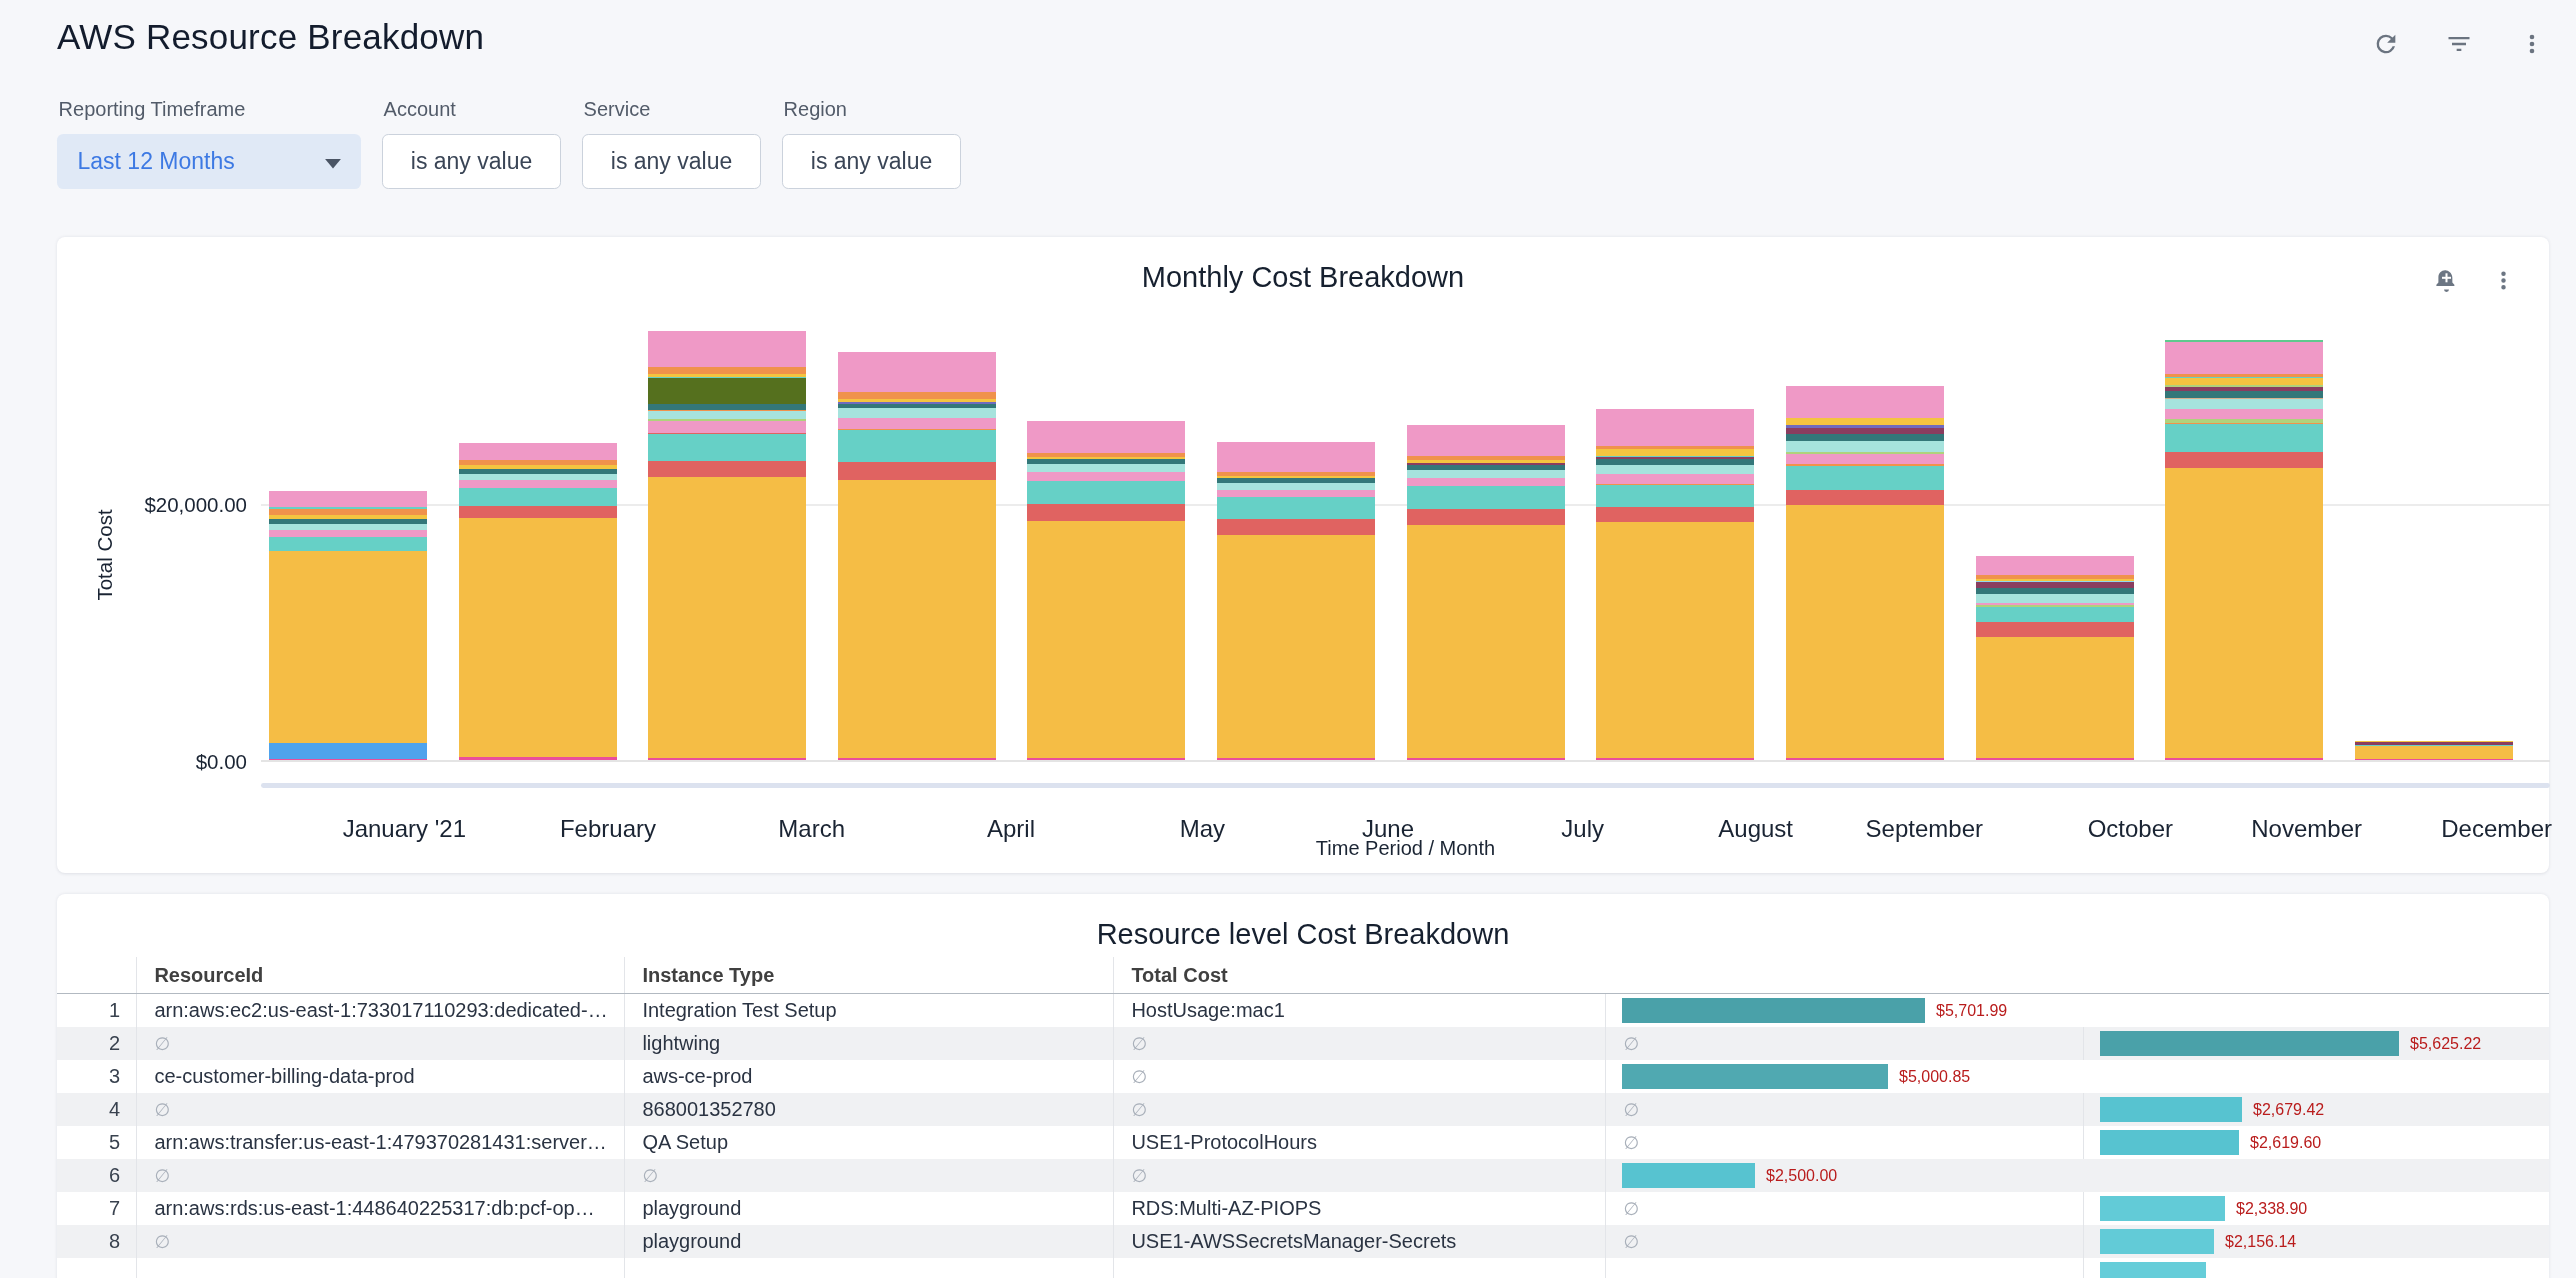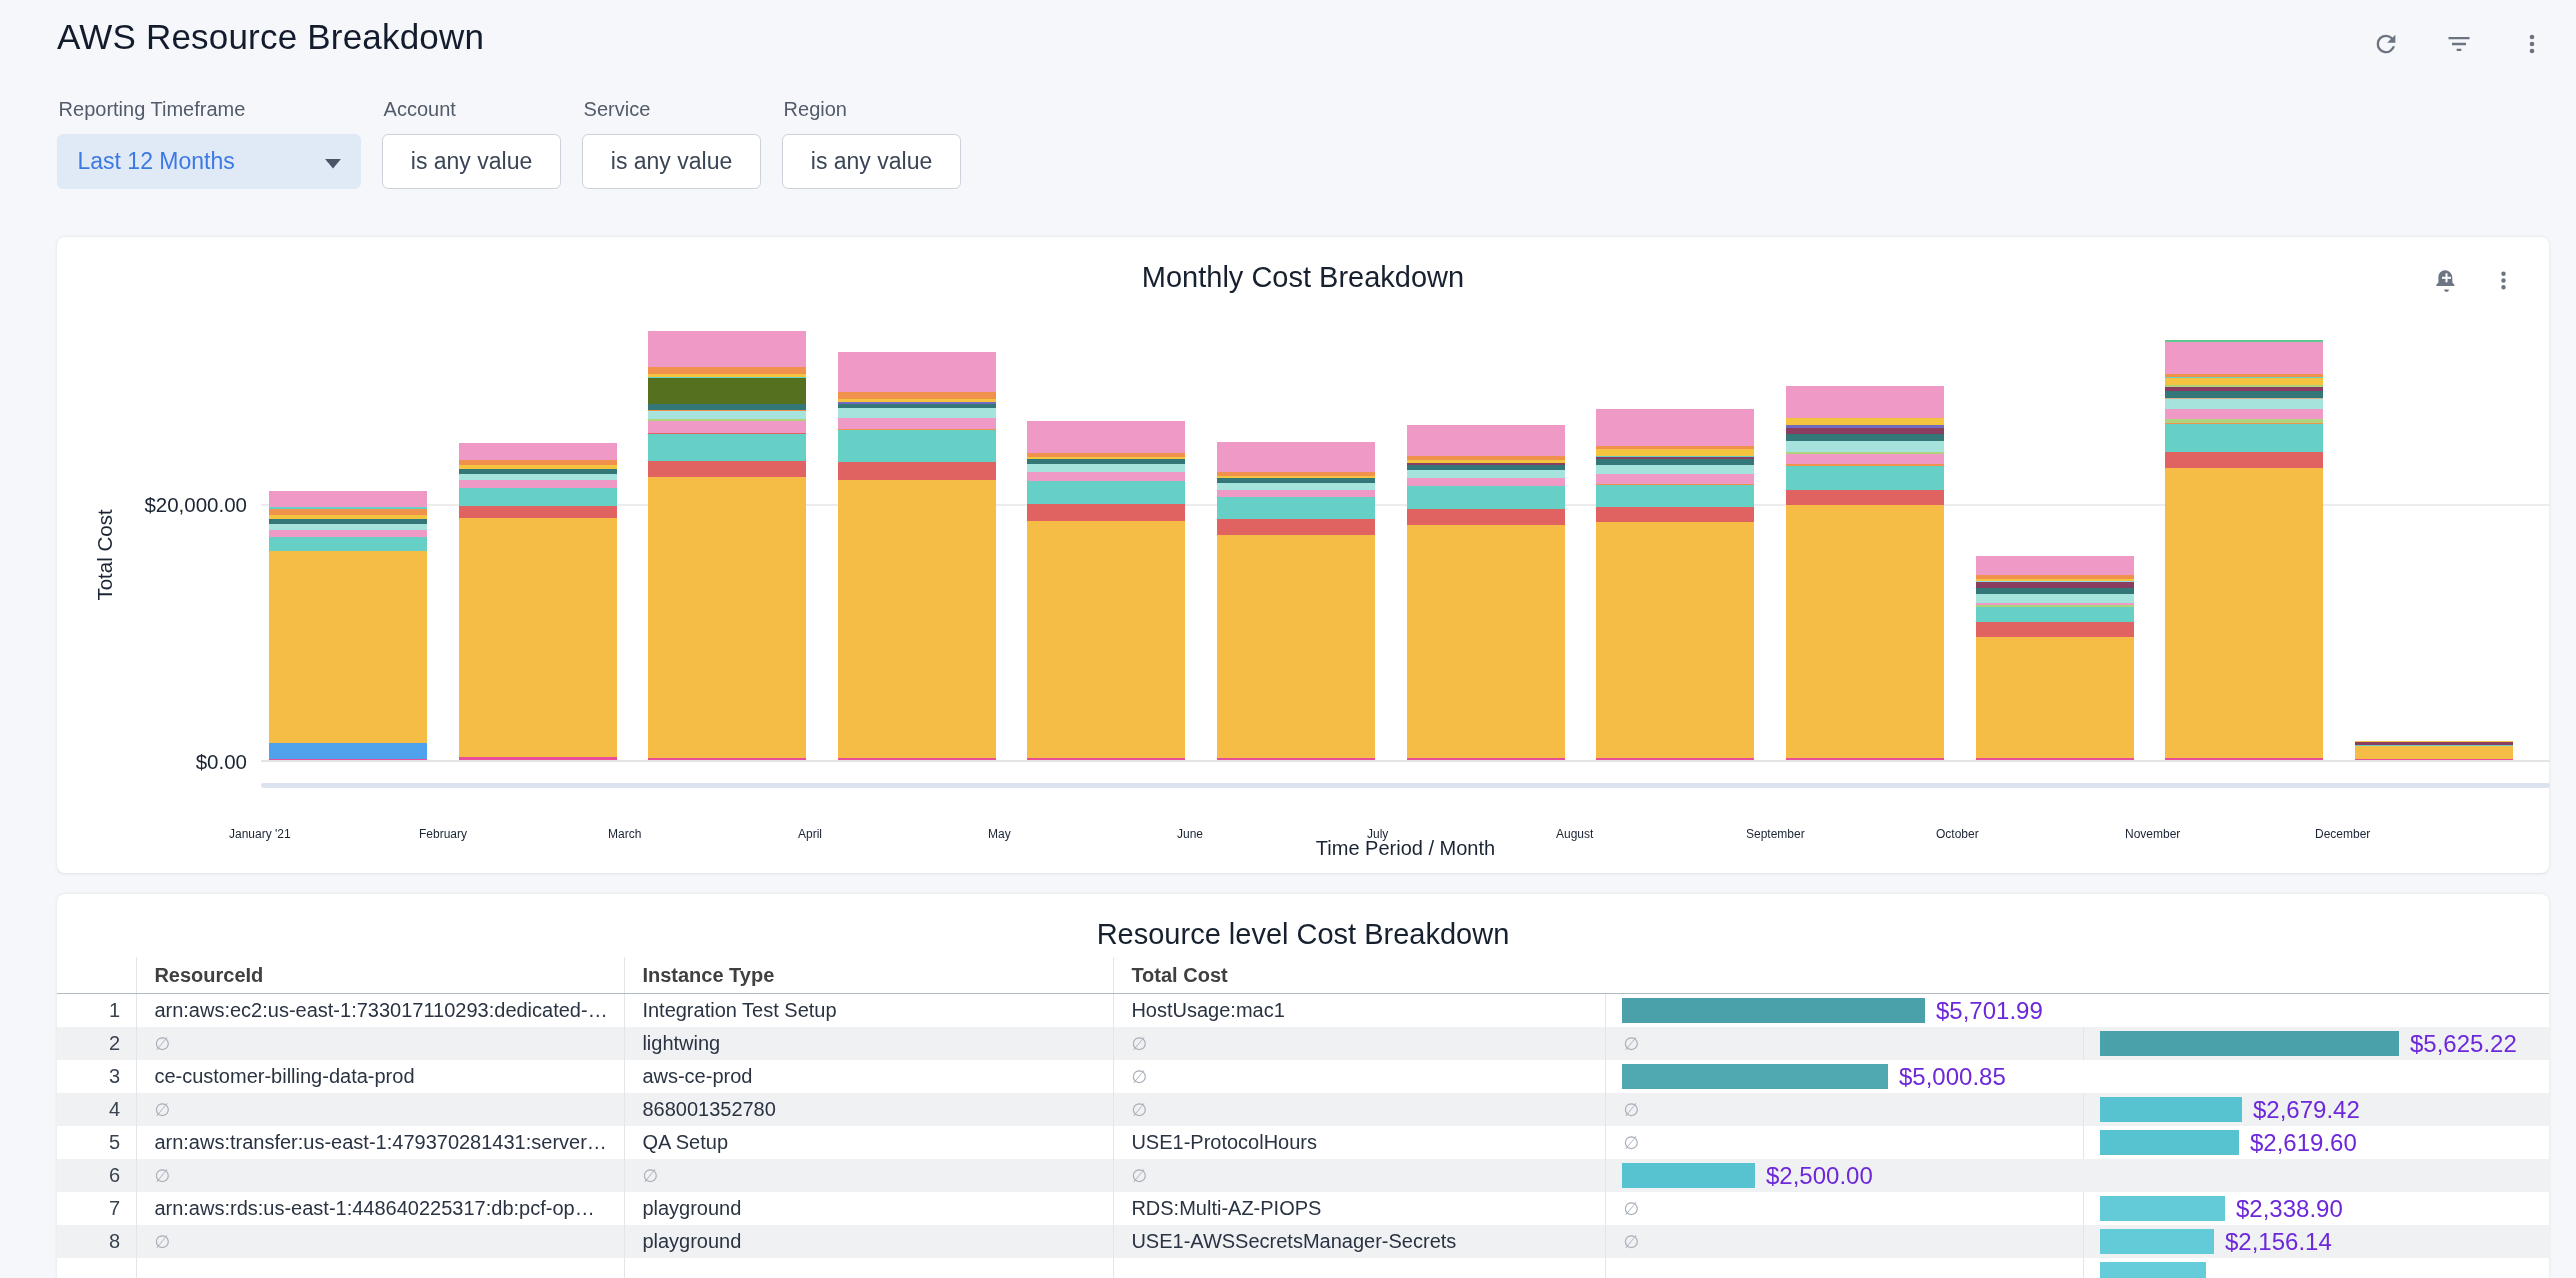--- a/index.html
+++ b/index.html
@@ -30,38 +30,38 @@
   .tile-actions .icon-btn svg{fill:#6C7683;}
   
   .plot{position:absolute;left:204px;top:71px;width:2289px;height:454px;}
   .gridline{position:absolute;left:0;right:0;bottom:256px;height:1.6px;background:#ECECEC;}
   .axisline{position:absolute;left:0;right:0;bottom:0;height:1.6px;background:#E4E4E4;}
   .bar{position:absolute;bottom:1.6px;width:158px;display:flex;flex-direction:column-reverse;cursor:pointer;}
   .seg{width:100%;}
   .ytick{position:absolute;left:32px;width:158px;text-align:right;font-size:20.5px;color:#1A2433;}
   .ylab{position:absolute;left:-71px;top:306px;width:237px;text-align:center;font-size:20.5px;
         color:#1A2433;transform:rotate(-90deg);}
-  .month-label{position:absolute;top:590px;width:237px;text-align:left;font-size:12px;color:#1A2433;}
+  .month-label{position:absolute;top:578px;width:237px;text-align:right;font-size:24px;color:#1A2433;}
   .xtitle{position:absolute;top:600px;left:204px;width:2289px;text-align:center;font-size:20px;color:#1A2433;}
   .scrolltrack{position:absolute;top:546px;left:204px;width:2289px;height:4.7px;background:#DCE2EF;border-radius:2.4px;}
   
   .ttable{position:absolute;top:63px;left:0;width:2492px;}
   .trow{display:grid;grid-template-columns:79px 488px 489px 492px 478px 467px;}
   .trow.zebra{background:#F0F1F3;}
   .th,.td{box-sizing:border-box;padding:0 14px 0 17.4px;white-space:nowrap;overflow:hidden;
           text-overflow:ellipsis;border-left:0.8px solid #E3E5E9;}
   .trow > :first-child{border-left:none;}
   .thead{border-bottom:1.6px solid #B2B9C1;}
   .th{font-weight:700;font-size:20px;color:#404040;line-height:36px;height:36px;cursor:pointer;}
   .td{font-size:20px;color:#2A3342;line-height:33px;height:33px;cursor:pointer;}
   .numcell{text-align:right;padding-right:16px;color:#39424F;}
   .null{color:#A9B0BA;font-size:18px;}
   .totalcell{display:flex;align-items:center;gap:11px;padding:0 0 0 16px;}
   .cbar{height:24.5px;flex:0 0 auto;}
-  .cval{font-size:24px;color:#6d28d9;}
+  .cval{font-size:16px;color:#b91c1c;}
 </style>
 </head>
 <body>
 
 <div class="page">
 
   <h1 class="page-title">AWS Resource Breakdown</h1>
 
   <div class="header-actions">
     <button class="icon-btn" title="Refresh">

